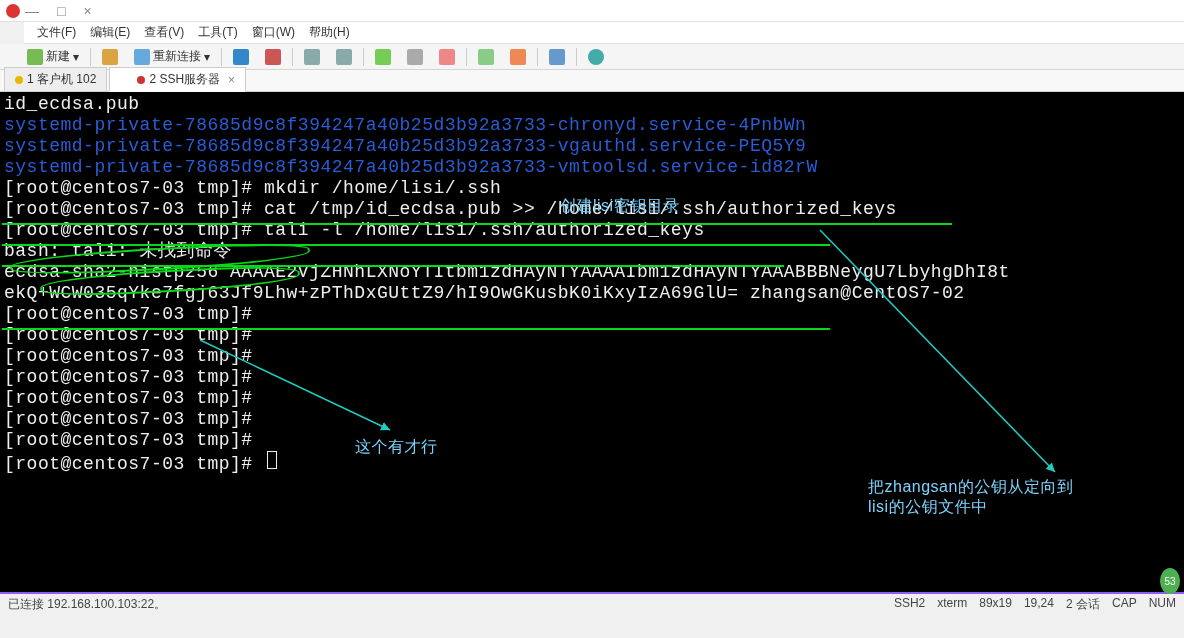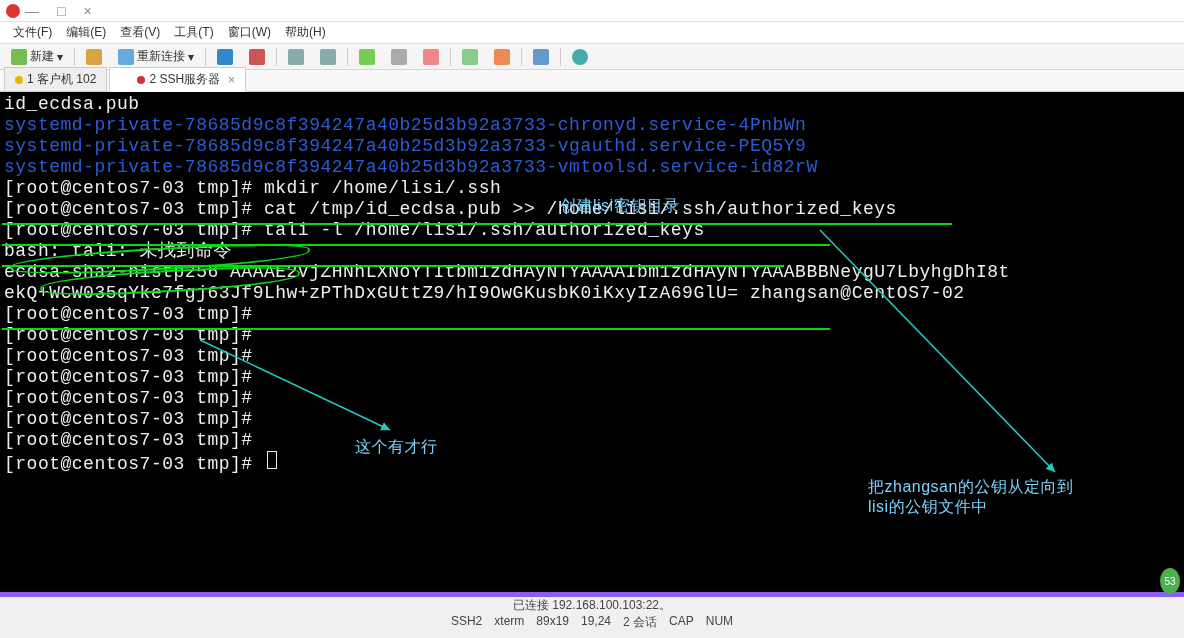--- a/index.html
+++ b/index.html
@@ -2,41 +2,41 @@
 <html><head>
 <meta charset="utf-8">
 <style>
 * { margin: 0; padding: 0; box-sizing: border-box; }
 body { font-family: "Microsoft YaHei", Tahoma, sans-serif; background: #f0f0f0; width: 1184px; height: 638px; overflow: hidden; font-size: 12px; }
 .titlebar { height: 22px; background: #fff; display: flex; align-items: center; padding: 0 6px; border-bottom: 1px solid #e0e0e0; }
 .titlebar .icon { width: 14px; height: 14px; background: #d33; border-radius: 50%; margin-right: 5px; }
 .titlebar .title { flex: 1; color: #555; }
 .winctl { display: flex; gap: 18px; color: #888; }
 .winctl span { cursor: pointer; font-size: 14px; }
-.menubar { height: 22px; background: #fff; display: flex; align-items: flex-end; padding: 0 6px; border-bottom: 1px solid #e0e0e0; }
+.menubar { height: 22px; background: #fff; display: flex; align-items: flex-end; padding: 0 6px; border-bottom: 1px solid #e0e0e0; margin-left: 24px; }
 .menubar span { padding: 2px 7px; color: #333; cursor: pointer; }
-.toolbar { height: 26px; background: #f5f5f5; display: flex; align-items: center; padding: 0 4px; border-bottom: 1px solid #d5d5d5; gap: 2px; }
+.toolbar { height: 26px; background: #f5f5f5; display: flex; align-items: center; padding: 0 20px; border-bottom: 1px solid #d5d5d5; gap: 2px; }
 .toolbar .btn { padding: 2px 6px; color: #333; cursor: pointer; display: flex; align-items: center; gap: 3px; border: 1px solid transparent; }
 .toolbar .sep { width: 1px; height: 18px; background: #ccc; margin: 0 2px; }
 .toolbar .tbi { width: 16px; height: 16px; display: inline-block; border-radius: 2px; }
 .tabs { height: 22px; background: #f8f8f8; display: flex; align-items: flex-end; padding: 0 4px; border-bottom: 1px solid #d0d0d0; }
 .tab { padding: 3px 10px; border: 1px solid #ccc; border-bottom: none; background: #eee; margin-right: 2px; color: #333; cursor: pointer; display: flex; align-items: center; gap: 4px; }
 .tab.active { background: #fff; border-bottom: 1px solid #fff; position: relative; top: 1px; padding-left: 27px; }
 .tab .dot { width: 8px; height: 8px; border-radius: 50%; }
 .tab .x { color: #888; margin-left: 4px; }
 .terminal { background: #000; color: #bbb; font-family: "Courier New", monospace; font-size: 18px; line-height: 21px; height: 500px; padding: 2px 4px; position: relative; overflow: hidden; letter-spacing: 0.5px; }
 .terminal .white { color: #eee; }
 .terminal .blue { color: #2a5cd6; }
 .terminal .prompt { color: #eee; }
 .cursor { display: inline-block; width: 10px; height: 18px; border: 1px solid #eee; margin-left: 3px; }
 .anno { position: absolute; color: #7dd3fc; font-family: "Microsoft YaHei", sans-serif; font-size: 16px; white-space: nowrap; }
 .underline { position: absolute; height: 2px; background: #08d818; }
 .arrow-wrap { position: absolute; pointer-events: none; }
 .scribble { position: absolute; border: 2px solid #08d818; border-radius: 50% 40% 50% 40%; transform: rotate(-3deg); }
-.statusbar { height: 22px; background: #f0f0f0; border-top: 5px solid #8b5cf6; display: flex; align-items: center; padding: 0 8px; color: #444; flex-direction: column; }
+.statusbar { height: 22px; background: #f0f0f0; border-top: 2px solid #8b5cf6; display: flex; align-items: center; padding: 0 8px; color: #444; }
 .statusbar .left { flex: 1; }
 .statusbar .right { display: flex; gap: 12px; }
 .badge { position: fixed; right: 4px; top: 568px; width: 20px; height: 26px; background: #4caf50; border-radius: 50%; color: #fff; font-size: 10px; display: flex; align-items: center; justify-content: center; }
 </style>
 </head>
 <body>
 
 <div class="titlebar">
   <span class="icon"></span>
   <div class="winctl">

